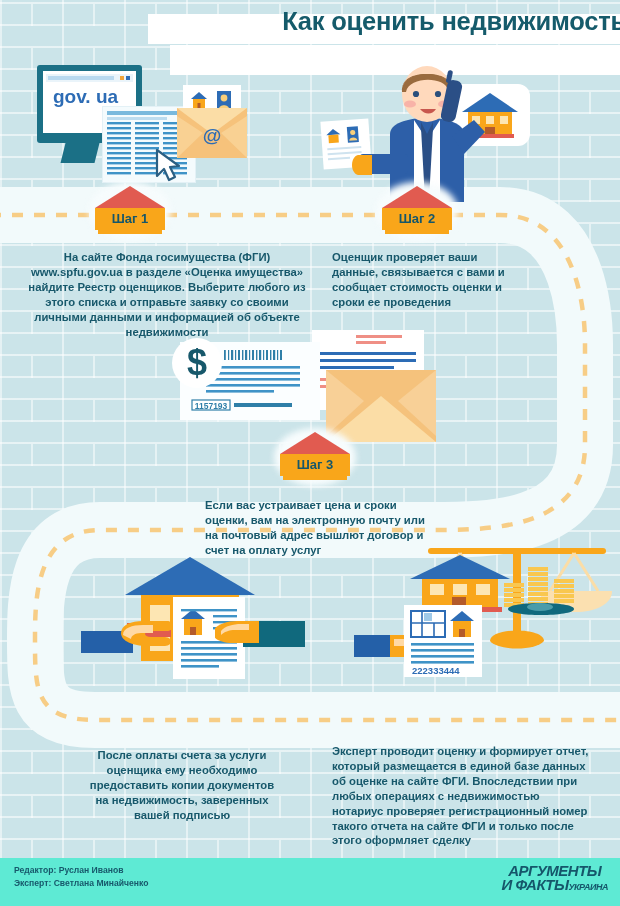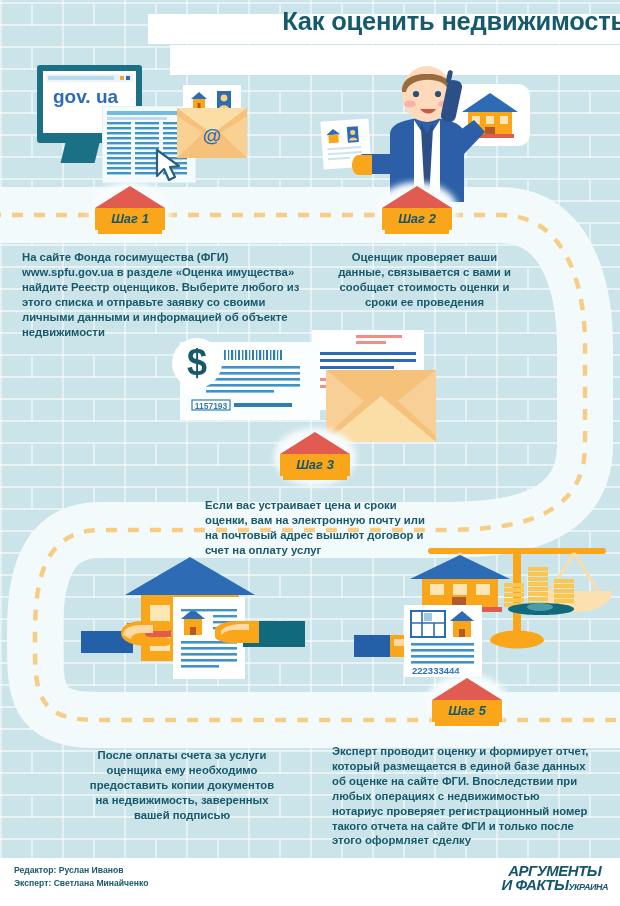--- a/index.html
+++ b/index.html
@@ -24,35 +24,35 @@
     -webkit-mask-image:repeating-linear-gradient(0deg, #000 0 22px, transparent 22px 44px);
     mask-image:repeating-linear-gradient(0deg, #000 0 22px, transparent 22px 44px);
   }
 
   
   .banner{position:absolute;background:#ffffff;}
   .title-txt{position:absolute;color:#155b6b;font-weight:bold;letter-spacing:-.2px;
      text-align:right;line-height:1.06;font-size:25.5px;}
 
   
-  .sign{position:absolute;width:70px;text-align:center;font-style:italic;}
+  .sign{position:absolute;width:70px;text-align:center;}
   .sign .glow{position:absolute;left:-6px;top:-4px;width:82px;height:58px;border-radius:50%;
      background:#f7fcfd;filter:blur(3px);}
   .sign .roof{position:relative;width:0;height:0;margin:0 auto;
      border-left:35px solid transparent;border-right:35px solid transparent;border-bottom:22px solid #e15b50;}
   .sign .body{position:relative;background:#f9a61a;color:#16576a;font-weight:bold;font-size:13px;
      padding:4px 0 5px;line-height:1;}
   .sign .base{position:relative;height:4px;background:#f9a61a;width:64px;margin:0 auto;}
   .sign .lbl{position:relative;display:block;}
 
   
   .copy{position:absolute;color:#17586b;font-size:11.3px;line-height:1.32;font-weight:bold;}
 
   
-  .footer{position:absolute;left:0;bottom:0;width:620px;height:48px;background:#ffffff;}
+  .footer{position:absolute;left:0;bottom:0;width:620px;height:48px;background:#5eead4;}
   .credits{position:absolute;left:14px;top:6px;color:#17586b;font-size:8.6px;line-height:1.5;font-weight:bold;}
   .logo{position:absolute;right:12px;top:6px;color:#15566a;font-style:italic;font-weight:bold;
      text-align:center;line-height:.96;}
   .logo .l1{font-size:15px;letter-spacing:-.5px;display:block;}
   .logo .l2{font-size:15px;letter-spacing:-.5px;display:block;}
   .logo .l2 .ua{font-size:9px;}
 
   
   .abs{position:absolute;}
 </style>
@@ -432,32 +432,24 @@
   <div class="sign" style="left:280px;top:432px;">
     <div class="glow"></div>
     <div class="roof"></div>
     <div class="body">
         <span class="lbl">Шаг 3</span>
       </div>
     <div class="base"></div>
   </div>
 
 
-  <div class="sign" style="left:432px;top:678px;">
-    <div class="glow"></div>
-    <div class="roof"></div>
-    <div class="body">
-        <span class="lbl">Шаг 5</span>
-      </div>
-    <div class="base"></div>
-  </div>
-
-  <div class="copy" style="left:22px;top:250px;width:290px;">На сайте Фонда госимущества (ФГИ) www.spfu.gov.ua в разделе «Оценка имущества» найдите Реестр оценщиков. Выберите любого из этого списка и отправьте  заявку со своими личными данными и информацией об объекте недвижимости</div>
-
-  <div class="copy" style="left:332px;top:250px;width:185px;text-align:center;">Оценщик проверяет ваши данные, связывается с вами и сообщает стоимость оценки и сроки ее проведения</div>
+
+  <div class="copy" style="left:22px;top:250px;width:290px;text-align:center;">На сайте Фонда госимущества (ФГИ) www.spfu.gov.ua в разделе «Оценка имущества» найдите Реестр оценщиков. Выберите любого из этого списка и отправьте  заявку со своими личными данными и информацией об объекте недвижимости</div>
+
+  <div class="copy" style="left:332px;top:250px;width:185px;">Оценщик проверяет ваши данные, связывается с вами и сообщает стоимость оценки и сроки ее проведения</div>
 
   <div class="copy" style="left:205px;top:498px;width:220px;">Если вас устраивает цена и сроки оценки, вам на электронную почту или на почтовый адрес вышлют договор и счет на оплату услуг</div>
 
   <div class="copy" style="left:82px;top:748px;width:200px;text-align:center;">После оплаты счета за услуги оценщика ему необходимо предоставить копии документов на недвижимость, заверенных вашей подписью</div>
 
   <div class="copy" style="left:332px;top:744px;width:262px;">Эксперт проводит оценку и формирует отчет, который размещается в единой базе данных об оценке на сайте ФГИ. Впоследствии при любых операциях с недвижимостью нотариус проверяет регистрационный номер такого отчета на сайте ФГИ и только после этого оформляет сделку</div>
 
   <div class="footer">
     <div class="credits">
       <div>Редактор: Руслан Иванов</div>

